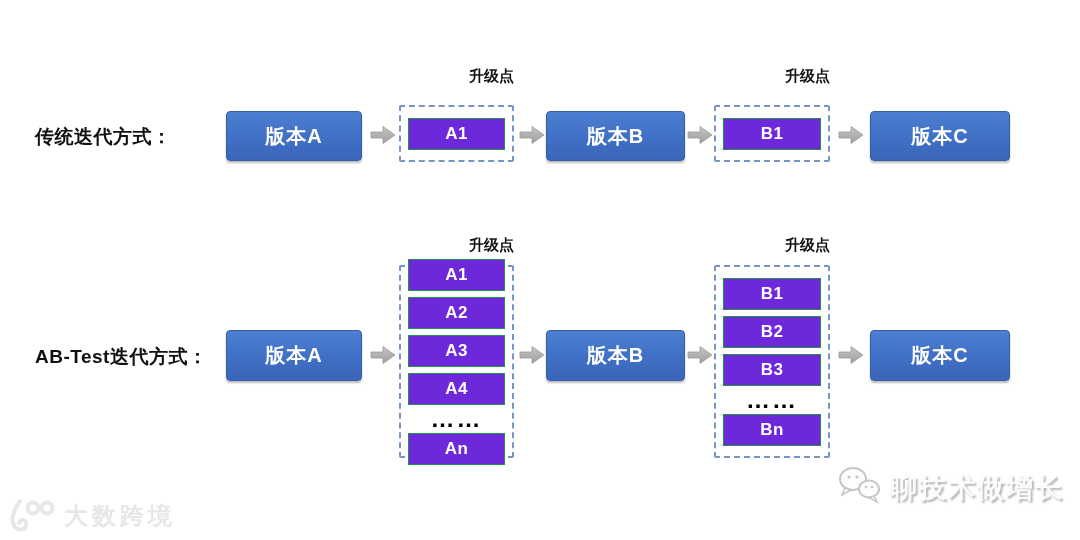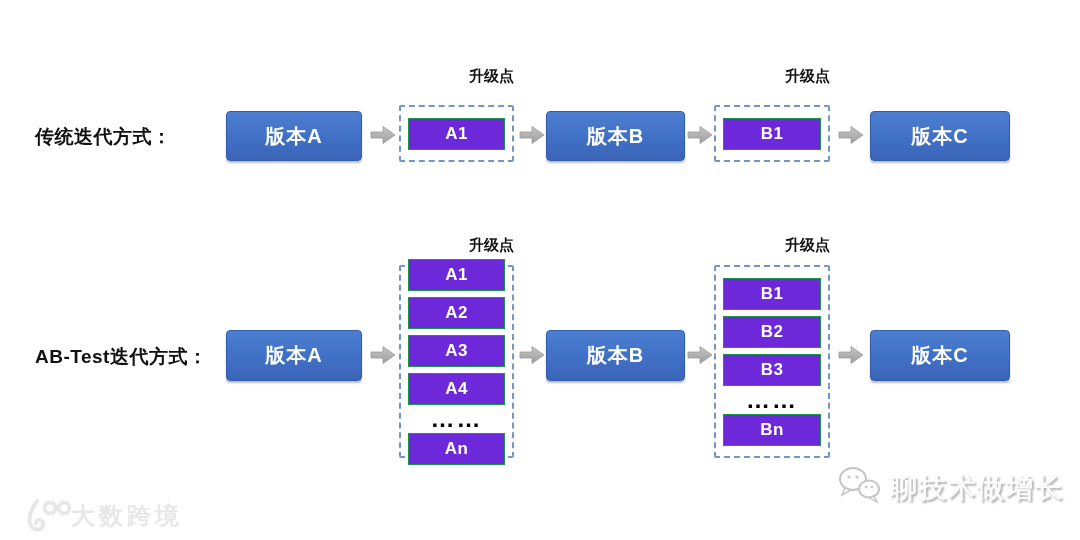--- a/index.html
+++ b/index.html
@@ -31,21 +31,21 @@
     color:#ffffff;font-weight:600;font-size:17px;letter-spacing:.5px;
   }
   .item-dots{
     background:none;border:none;color:#000;height:16px;
     font-weight:bold;font-size:24px;letter-spacing:2px;line-height:2px;
     overflow:visible;
   }
   .arrow{position:absolute;}
   .arrow path{fill:url(#arrowGrad);stroke:#9a9a9a;stroke-width:.8;}
   .wm-left{
-    position:absolute;left:23px;top:498px;display:flex;align-items:center;gap:0;
+    position:absolute;left:6px;top:498px;display:flex;align-items:center;gap:10px;
     color:#e7e7e7;
   }
   .wm-left .wm-text{font-size:24px;font-weight:bold;letter-spacing:4px;white-space:nowrap;}
   .wm-right{
     position:absolute;left:838px;top:466px;display:flex;align-items:flex-end;gap:8px;
   }
   .wm-right .wm-text{
     font-size:27px;font-weight:bold;letter-spacing:2px;white-space:nowrap;
     color:#fbfbfb;text-shadow:2px 2px 2px #b7b7b7;
   }

